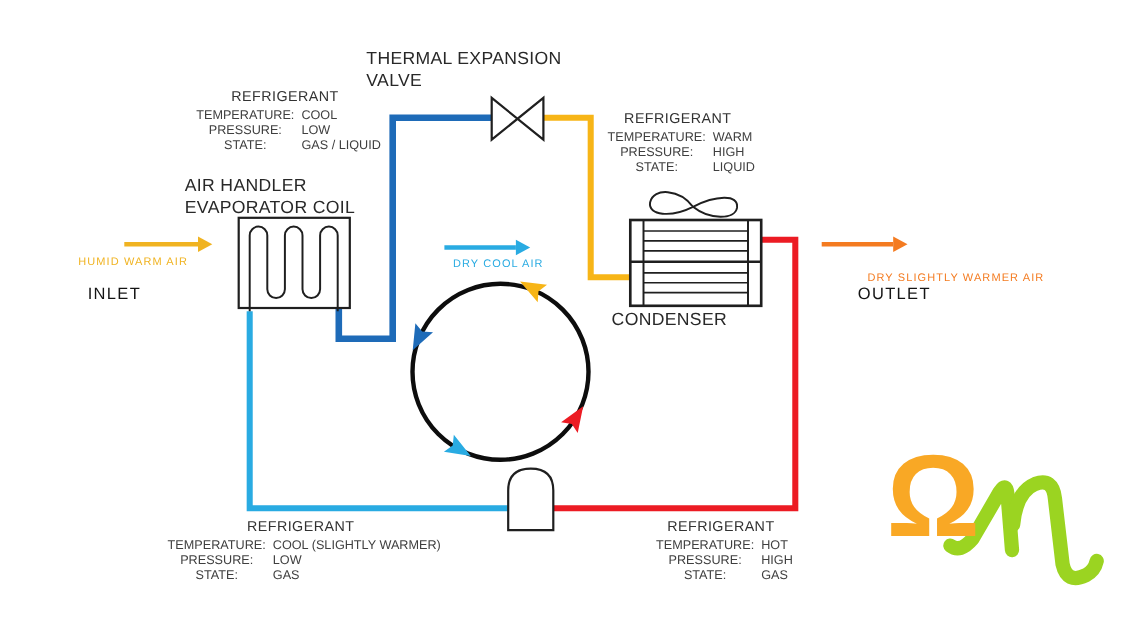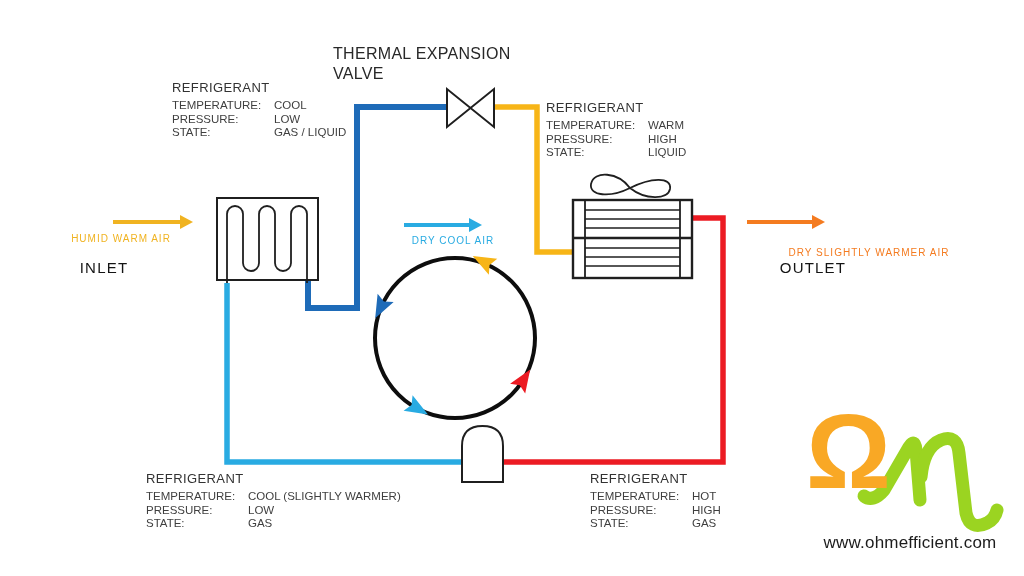--- a/index.html
+++ b/index.html
@@ -34,21 +34,21 @@
   .airhead-orange{fill:var(--air-orange);}
 
   .logo-green-stroke{fill:none;stroke:var(--logo-green);stroke-width:13;stroke-linecap:round;stroke-linejoin:round;}
 
   
   .abs{position:absolute;white-space:nowrap;}
   .comp-title{
     font-size:16px;line-height:20px;color:#282828;letter-spacing:.3px;
     text-align:left;font-weight:400;
   }
-  .ref-block{position:absolute;}
+  .ref-block{position:absolute;text-align:center;}
   .ref-heading{font-size:13px;color:#323232;letter-spacing:.4px;margin-bottom:4px;}
   .ref-row{font-size:11.5px;line-height:13.5px;color:#3f3f3f;display:flex;}
   .ref-label{width:102px;flex:0 0 102px;}
   .ref-value{white-space:nowrap;}
 
   .air-label{font-size:10px;letter-spacing:1px;text-align:center;}
   .air-label.yellow{color:var(--air-yellow);}
   .air-label.cyan{color:var(--pipe-light-blue);}
   .air-label.orange{color:var(--air-orange);margin-top:12px;}
   .io-label{font-size:15px;letter-spacing:1.2px;color:#141414;text-align:center;}
@@ -116,21 +116,26 @@
       <path class="logo-green-stroke" d="M 864 496 Q 873 503 884 490 L 909 447 Q 915 438 916 450 L 920 500"></path>
       <path class="logo-green-stroke" d="M 921 477 Q 924 447 941 440 Q 957 434 959 453 L 966 513 Q 970 531 987 523 Q 995 519 997 510"></path>
     </g>
   </svg>
 
   <div class="abs comp-title" style="left:333px;top:44px;width:250px;">
     <div>THERMAL EXPANSION</div>
     <div>VALVE</div>
   </div>
 
-
+  <div class="abs comp-title" style="left:168px;top:160px;width:200px;">
+    <div>AIR HANDLER</div>
+    <div>EVAPORATOR COIL</div>
+  </div>
+
+  <div class="abs comp-title" style="left:556px;top:281px;width:150px;">CONDENSER</div>
 
 
   <div class="ref-block" style="left:172px;top:80px;">
     <div class="ref-heading">REFRIGERANT</div>
     <div class="ref-row">
         <span class="ref-label">TEMPERATURE:</span>
         <span class="ref-value">COOL</span>
       </div>
     <div class="ref-row">
         <span class="ref-label">PRESSURE:</span>
@@ -192,15 +197,14 @@
 
   <div class="abs air-label yellow" style="left:31px;top:233px;width:180px;">HUMID WARM AIR</div>
   <div class="abs io-label" style="left:41px;top:259px;width:126px;">INLET</div>
 
   <div class="abs air-label cyan" style="left:372px;top:235px;width:162px;">DRY COOL AIR</div>
 
   <div class="abs air-label orange" style="left:744px;top:235px;width:250px;">DRY SLIGHTLY WARMER AIR</div>
   <div class="abs io-label" style="left:752px;top:259px;width:122px;">OUTLET</div>
 
   <div class="logo-omega">Ω</div>
-  <div class="site-text">www.ohmefficient.com</div>
 
 </div>
 
 </body></html>

